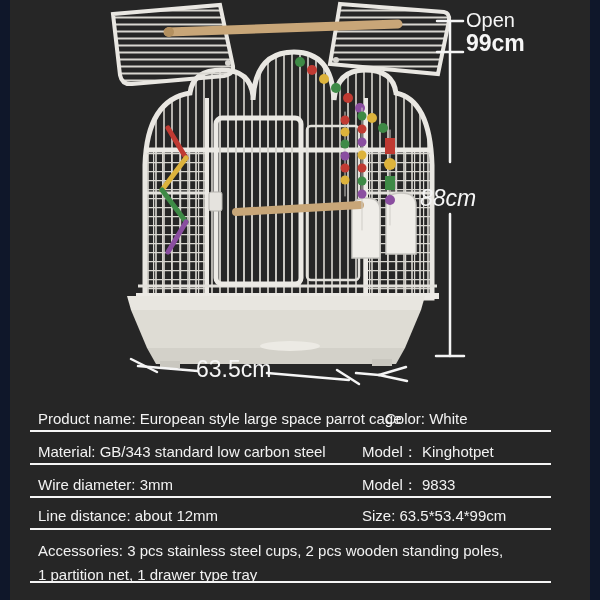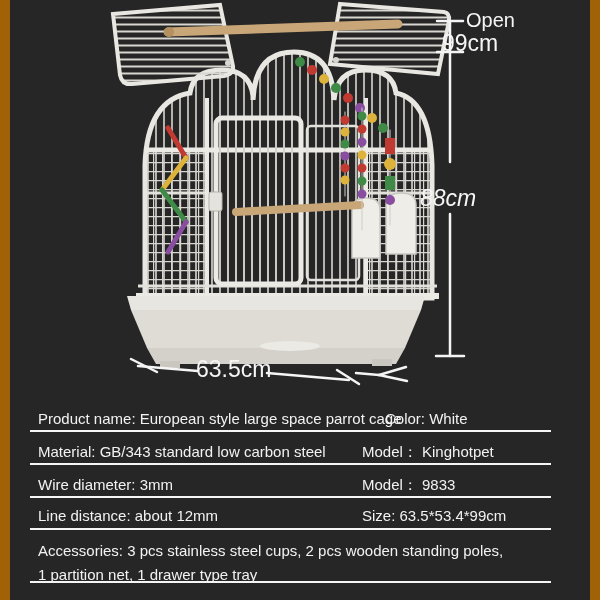--- a/index.html
+++ b/index.html
@@ -1,24 +1,24 @@
 <!DOCTYPE html>
 <html><head>
 <meta charset="utf-8">
 <style>
   html,body{margin:0;padding:0;}
   body{width:600px;height:600px;background:#ffffff;font-family:"Liberation Sans",sans-serif;}
-  .page{position:relative;width:600px;height:600px;background:#a16207;overflow:hidden;text-align:right;}
+  .page{position:relative;width:600px;height:600px;background:#0f172a;overflow:hidden;text-align:right;}
   .panel{position:absolute;left:10px;top:0;width:580px;height:600px;background:#262626;}
   .cage-svg{position:absolute;left:0;top:0;}
   .dim{position:absolute;color:#f5f5f5;line-height:1.05;white-space:nowrap;}
   .dim-label{font-size:20px;}
   .dim-value{font-size:23px;}
   .open-label{left:466px;top:10px;}
-  .open-value{left:442px;top:31px;}
+  .open-value{left:466px;top:31px;font-weight:bold;}
   .notopen-label{left:414px;top:163px;}
   .notopen-value{left:420px;top:186px;font-style:italic;}
   .width-value{left:196px;top:357px;}
   .depth-value{left:411px;top:359px;}
   .spec-row{position:absolute;left:0;top:0;width:600px;color:#f2f2f2;font-size:15px;white-space:nowrap;}
   .cell-left{position:absolute;left:38px;top:0;}
   .cell-right{position:absolute;left:362px;top:0;}
   .cell-right.first{left:385px;}
   .sep{position:absolute;left:30px;width:521px;height:2px;background:#f5f5f5;}
   .r1{top:410px;} .r2{top:443px;} .r3{top:476px;} .r4{top:507px;}

